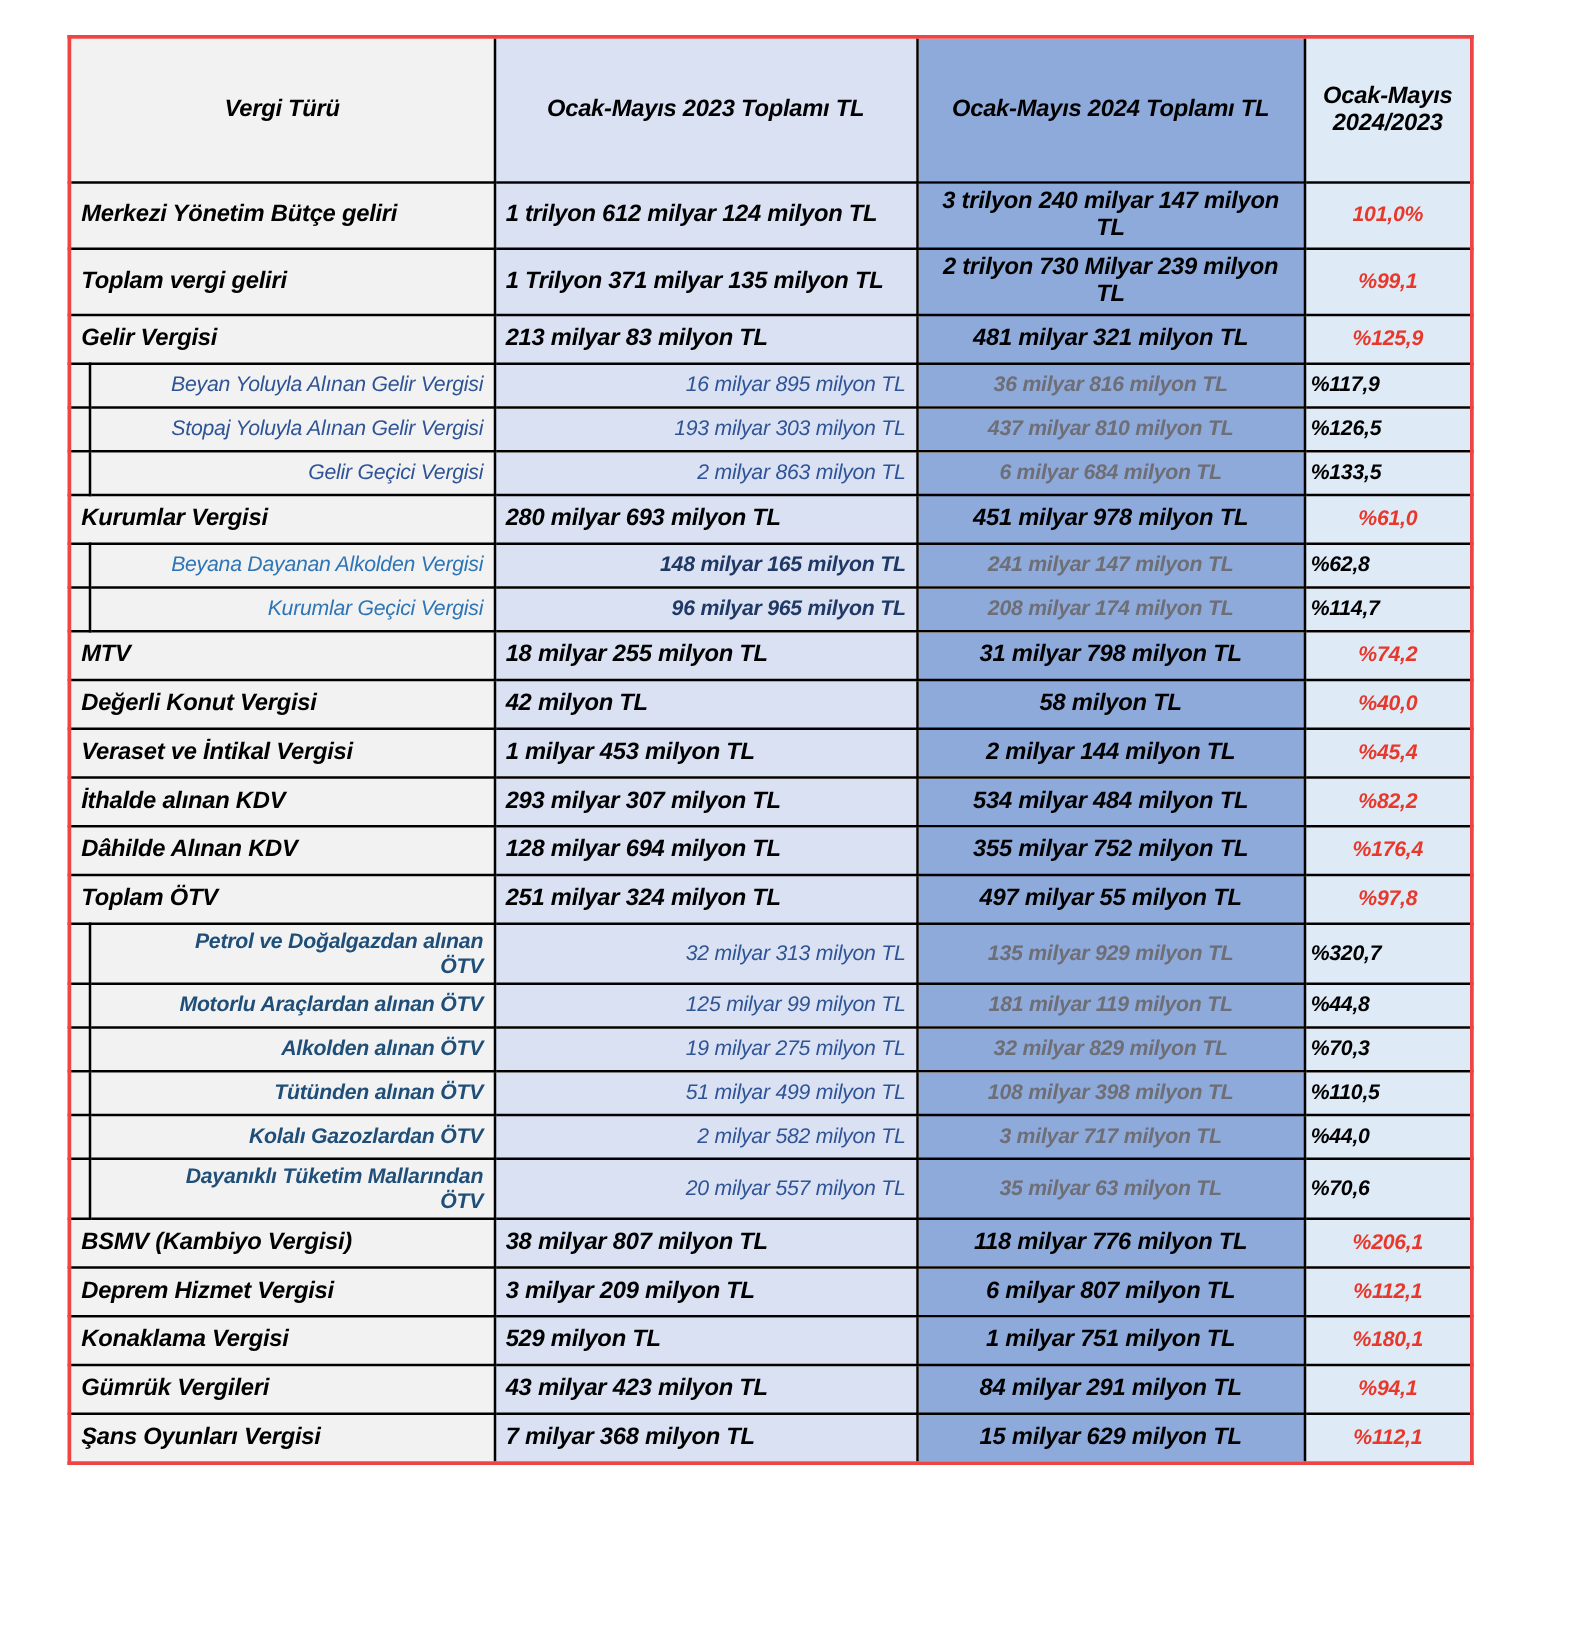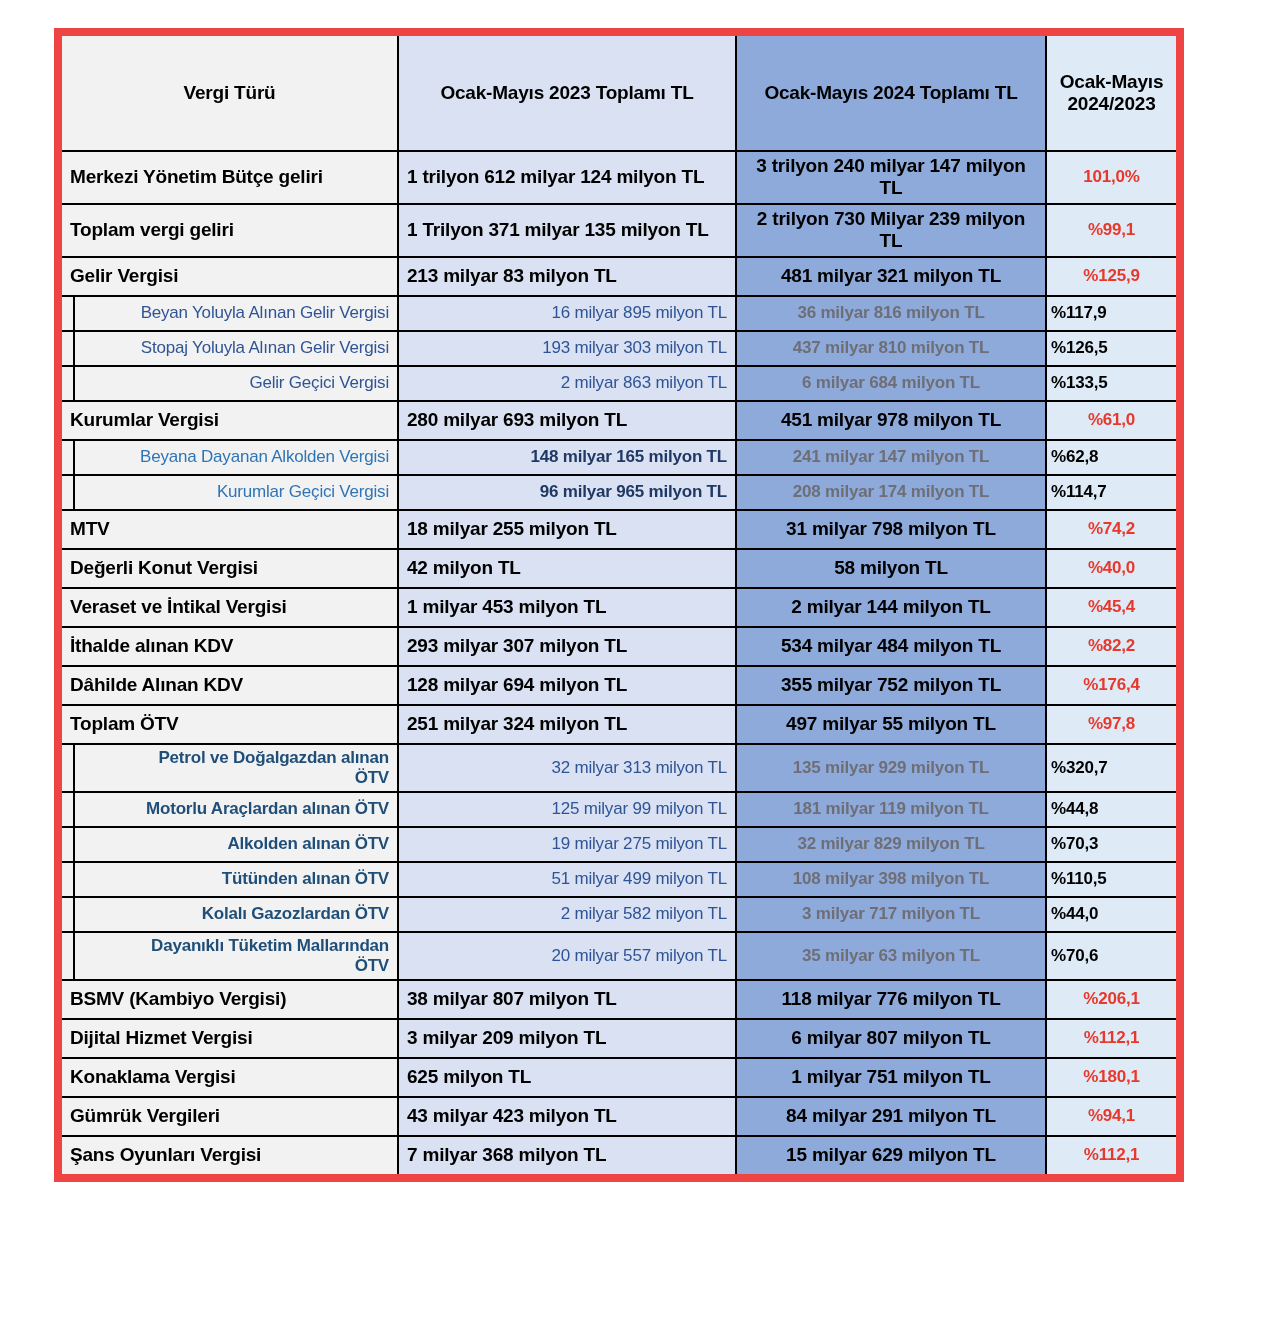--- a/index.html
+++ b/index.html
@@ -26,21 +26,22 @@
     background: #FFFFFF;
     position: relative;
   }
   table.tax-table {
     position: absolute;
     left: 54px;
     top: 28px;
     border-collapse: collapse;
     table-layout: fixed;
     width: 1122px;
-    border: 8px solid #ef4444;
+    border: 3px solid #ef4444;
+    font-style: italic;
   }
   table.tax-table td, table.tax-table th {
     border: 2px solid #000;
     padding: 3px 8px;
     line-height: 1.18;
     vertical-align: middle;
     overflow: hidden;
     letter-spacing: -0.2px;
     white-space: pre-line;
   }
@@ -232,28 +233,28 @@
           <td class="c-v24">35 milyar 63 milyon TL</td>
           <td class="c-ratio">%70,6</td>
         </tr>
         <tr class="r-main">
           <td class="c-label" colspan="2">BSMV (Kambiyo Vergisi)</td>
           <td class="c-v23">38 milyar 807 milyon TL</td>
           <td class="c-v24">118 milyar 776 milyon TL</td>
           <td class="c-ratio">%206,1</td>
         </tr>
         <tr class="r-main">
-          <td class="c-label" colspan="2">Dijital Hizmet Vergisi</td>
+          <td class="c-label" colspan="2">Deprem Hizmet Vergisi</td>
           <td class="c-v23">3 milyar 209 milyon TL</td>
           <td class="c-v24">6 milyar 807 milyon TL</td>
           <td class="c-ratio">%112,1</td>
         </tr>
         <tr class="r-main">
           <td class="c-label" colspan="2">Konaklama Vergisi</td>
-          <td class="c-v23">625 milyon TL</td>
+          <td class="c-v23">529 milyon TL</td>
           <td class="c-v24">1 milyar 751 milyon TL</td>
           <td class="c-ratio">%180,1</td>
         </tr>
         <tr class="r-main">
           <td class="c-label" colspan="2">Gümrük Vergileri</td>
           <td class="c-v23">43 milyar 423 milyon TL</td>
           <td class="c-v24">84 milyar 291 milyon TL</td>
           <td class="c-ratio">%94,1</td>
         </tr>
         <tr class="r-main">

